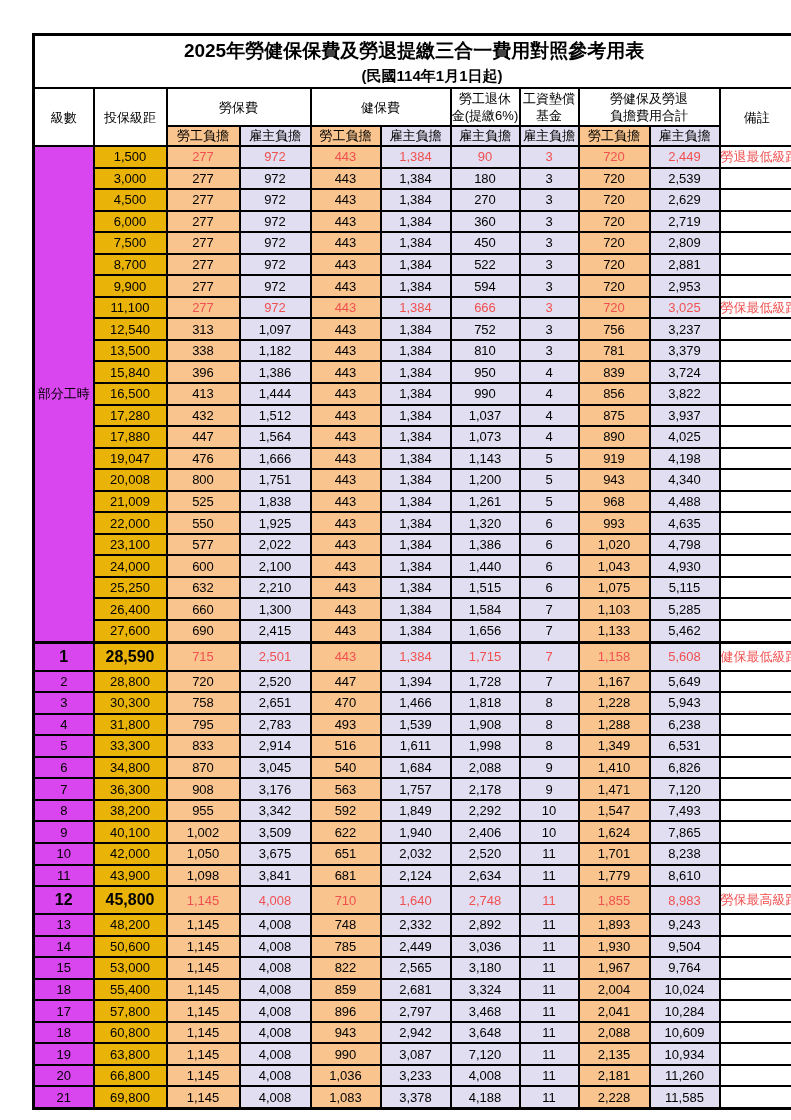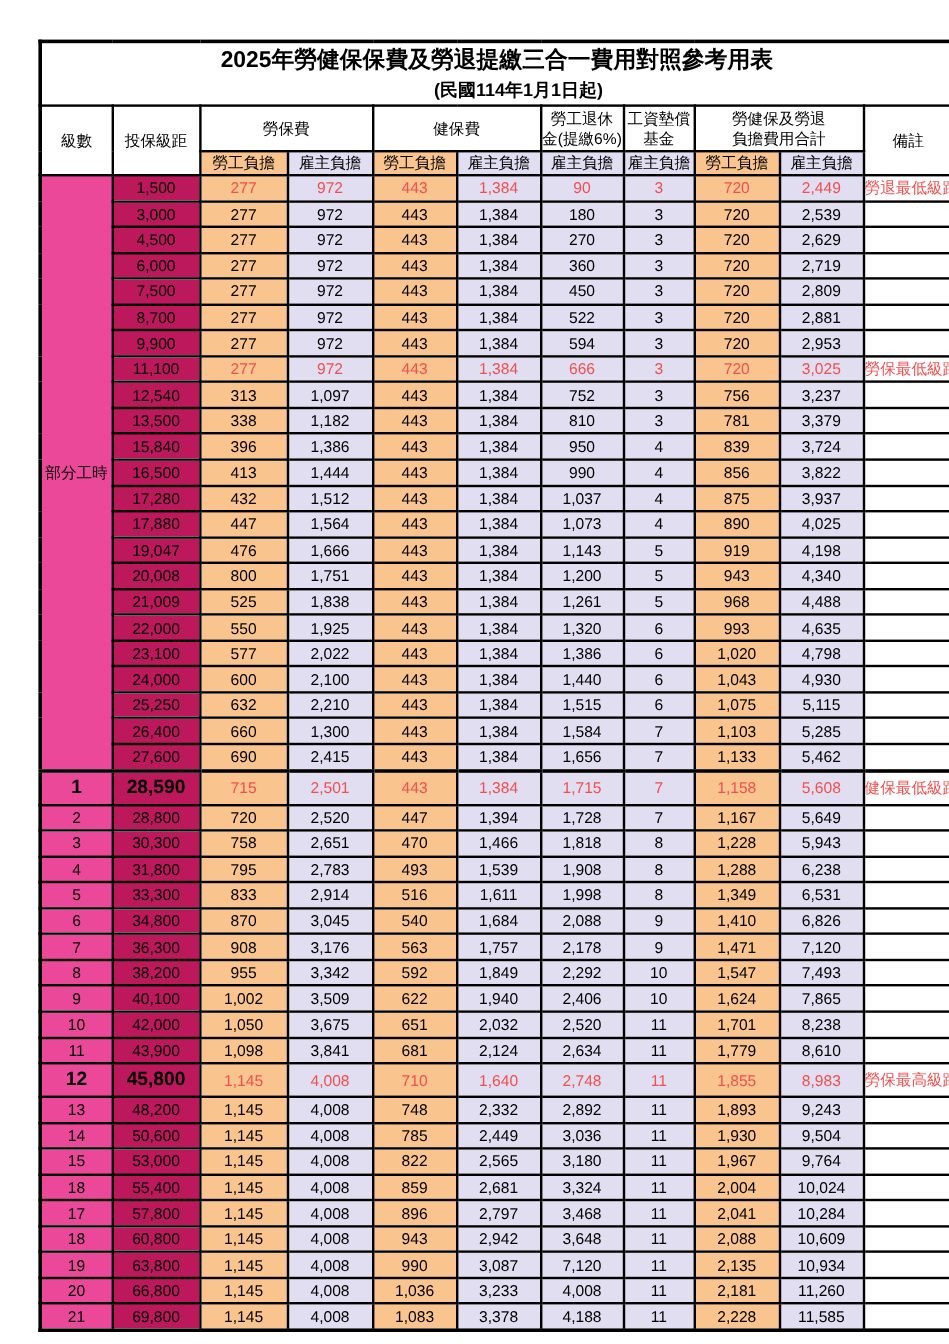--- a/index.html
+++ b/index.html
@@ -36,23 +36,23 @@
   
   .hrow1 th { height: 36px; font-size: 13px; line-height: 17px; }
   .hrow2 th { height: 17px; font-size: 13px; }
   th.two-line { white-space: pre-line; }
   th.emp { background: var(--employee-bg); }
   th.er  { background: var(--employer-bg); }
   
   .fee-table tbody td { height: 19.55px; font-size: 13px; }
   td.emp { background: var(--employee-bg); }
   td.er  { background: var(--employer-bg); }
-  td.c-level   { background: #ec4899; font-size: 13px; margin-left: 29px; }
+  td.c-level   { background: #d946ef; font-size: 13px; margin-left: 29px; }
   td.part-time { font-size: 12.5px; }
-  td.c-bracket { background: #be185d; font-size: 13px; }
+  td.c-bracket { background: #eab308; font-size: 13px; }
   td.c-remark  { background: #ffffff; font-size: 10px; font-weight: normal;
                  color: var(--highlight-text); }
   tr.hl td.c-val { color: var(--highlight-text); }
   tr.em td { height: 26px; }
   tr.em td.c-level, tr.em td.c-bracket { font-size: 16px; font-weight: bold; }
   tr.tt td { border-top-width: 3px; }
 </style>
 </head>
 <body>
 

